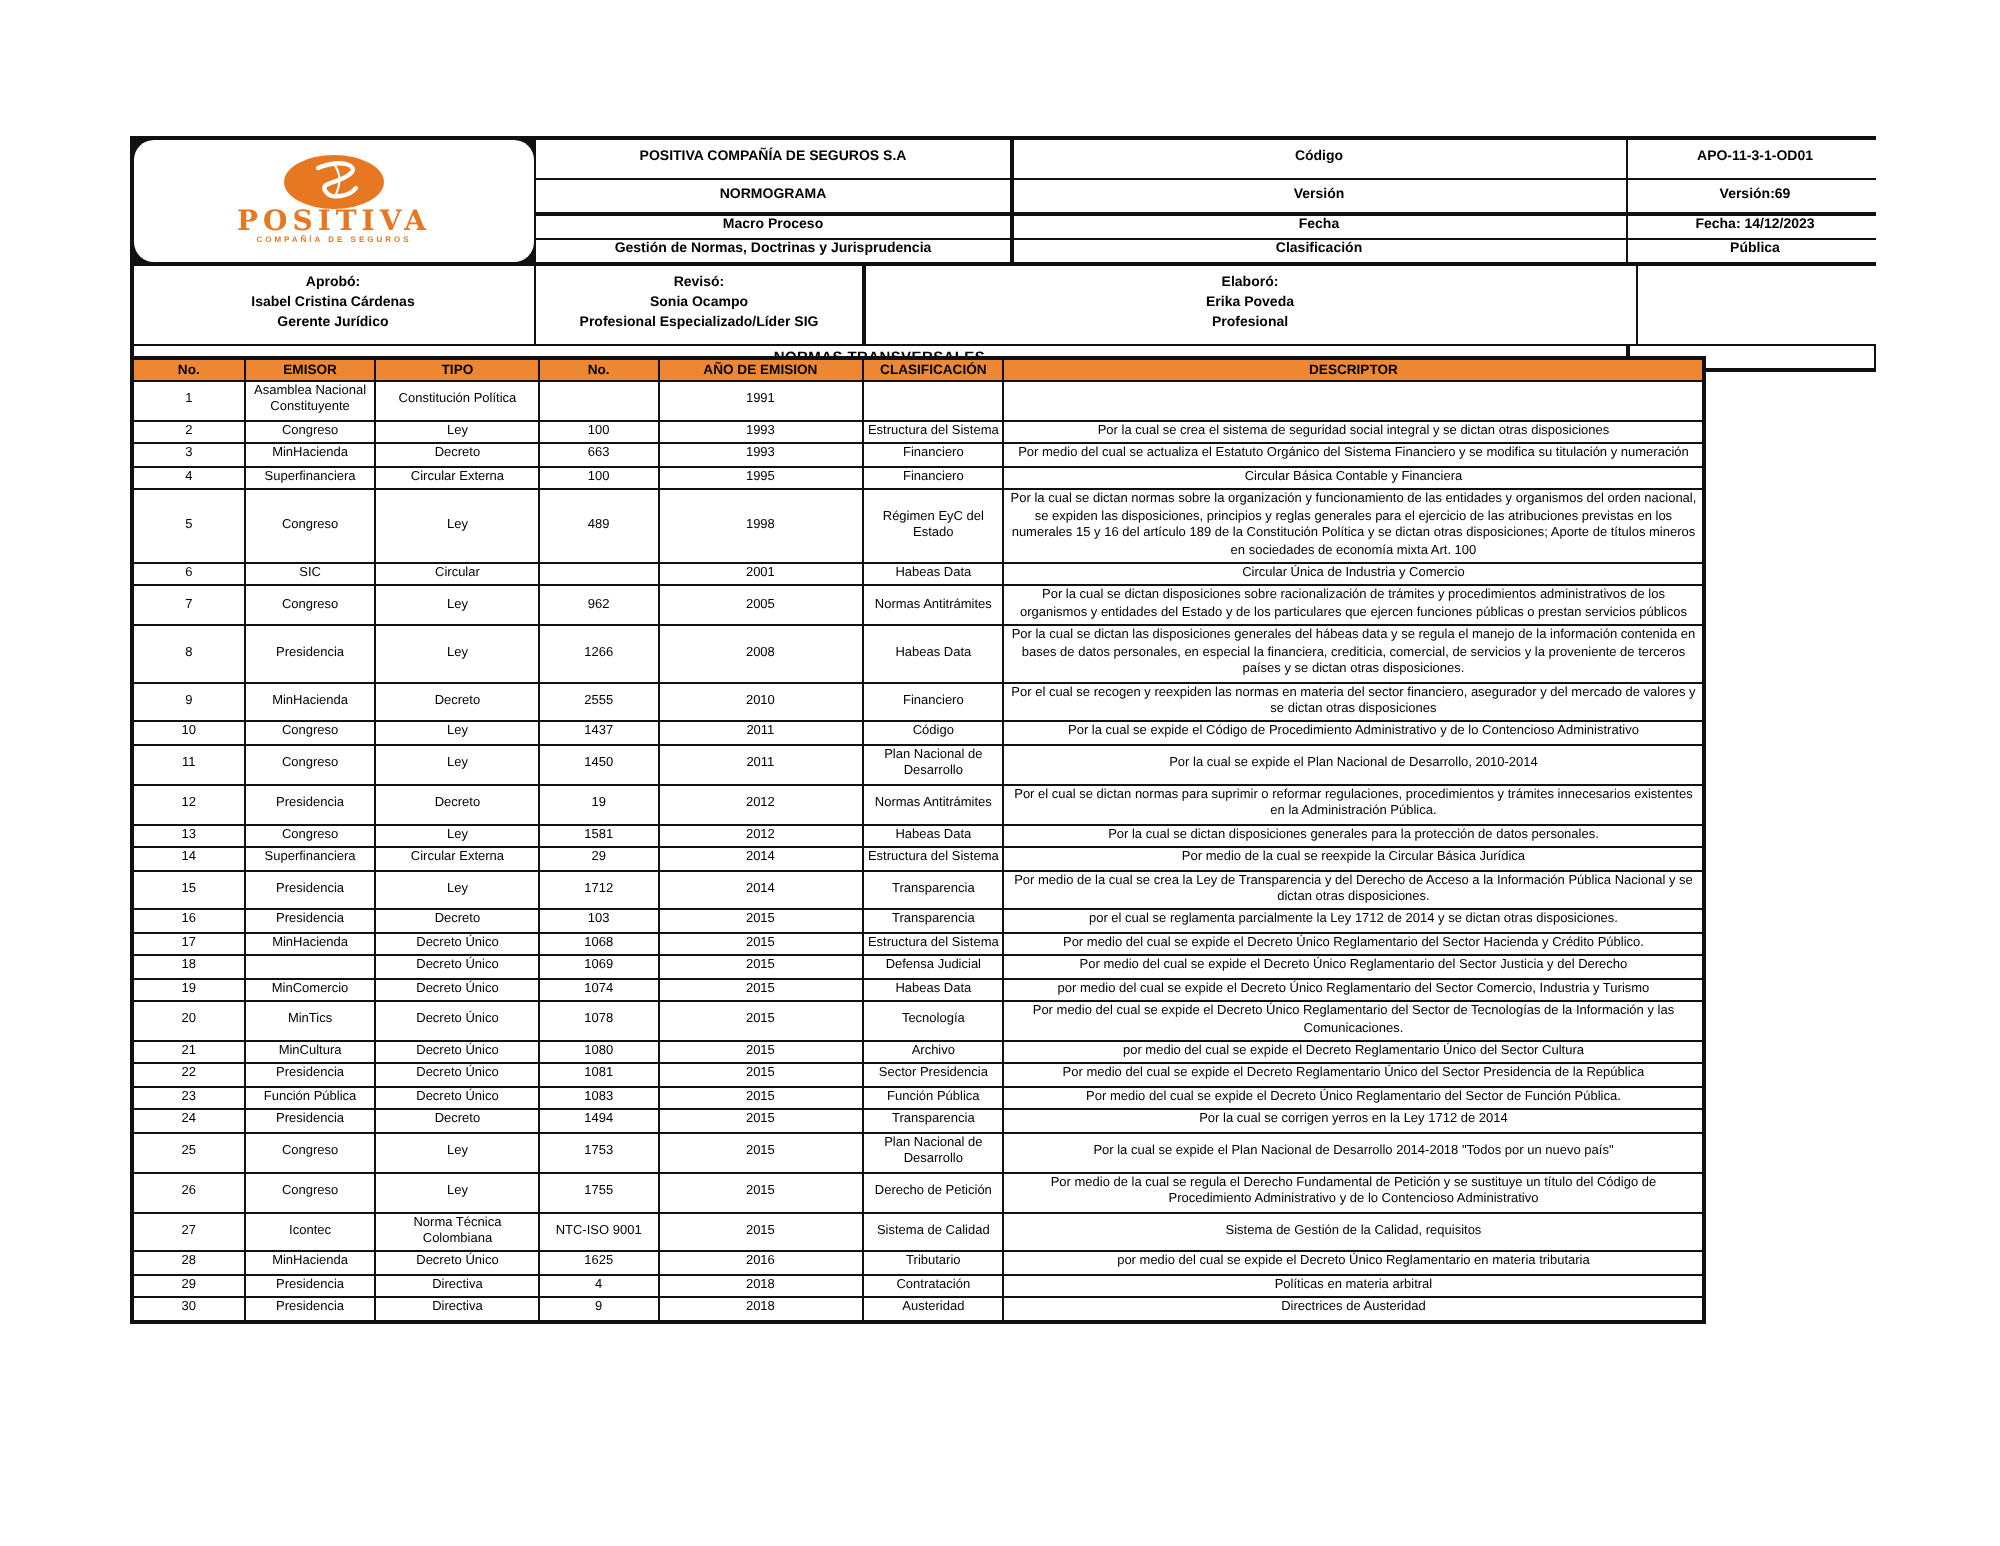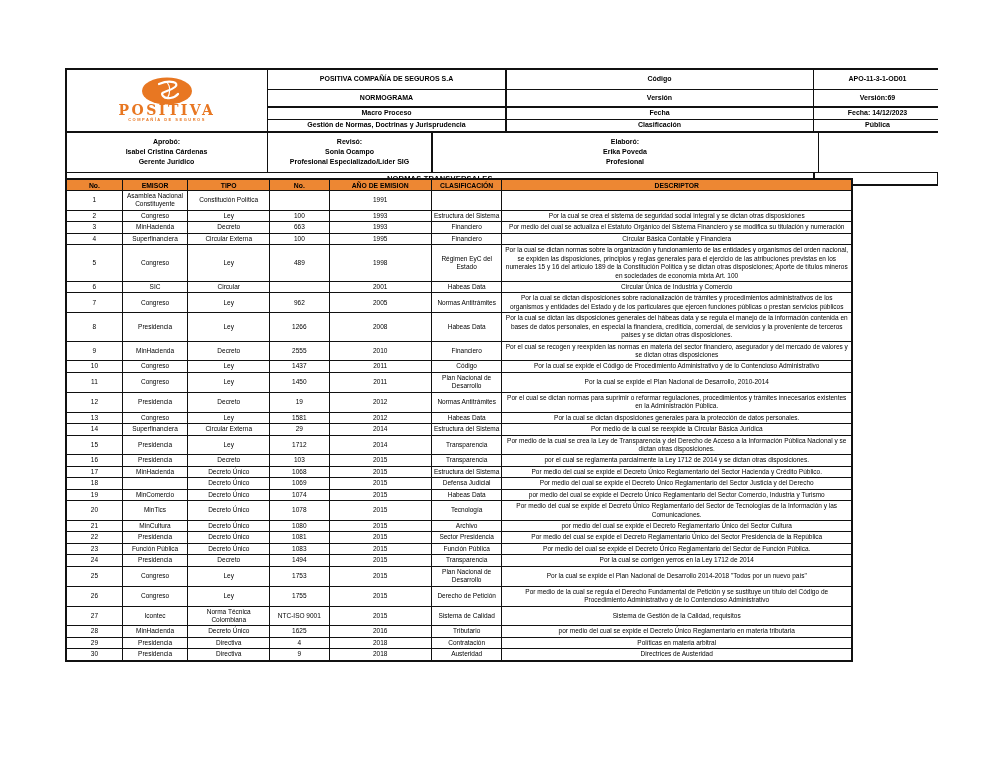--- a/index.html
+++ b/index.html
@@ -14,21 +14,21 @@
   }
   
   .hdr{position:absolute;left:65px;top:68px;width:873px;}
   .band{background:var(--line);display:grid;gap:1.5px;padding:1.5px;box-sizing:border-box;}
   .band + .band{margin-top:-1.5px;}
   .bandA{grid-template-columns:200px 237px 306px 127px;grid-template-rows:19px 16px 11px 11px;}
   .bandB{grid-template-columns:200px 163px 385px 122px;grid-template-rows:39px;}
   .bandC{grid-template-columns:746.5px 122px;grid-template-rows:11px;}
   .cell{background:#fff;display:flex;align-items:center;justify-content:center;
         text-align:center;font-size:7px;font-weight:bold;line-height:1.25;overflow:hidden;}
-  .logo-cell{grid-row:1/5;}
+  .logo-cell{grid-row:1/5;border-radius:10px;}
   .sig .cell{flex-direction:column;}
   .sig-block div{font-size:7px;font-weight:bold;line-height:1.45;}
   .banner{font-size:7.5px;letter-spacing:.2px;}
   
   .tbl-wrap{position:absolute;left:65px;top:178px;width:788px;}
   table{border-collapse:collapse;width:788px;table-layout:fixed;}
   table,td,th{border:1px solid var(--line);}
   table{border-width:2px;}
   th{
     background:var(--accent);font-size:6.8px;font-weight:bold;padding:1.5px 1px;

